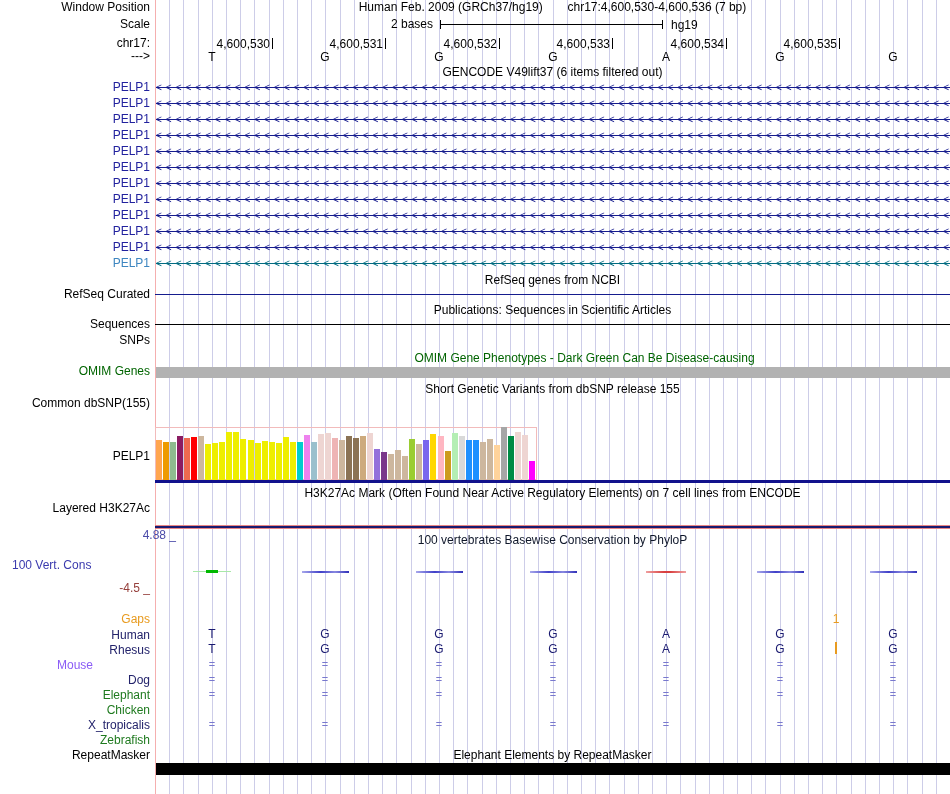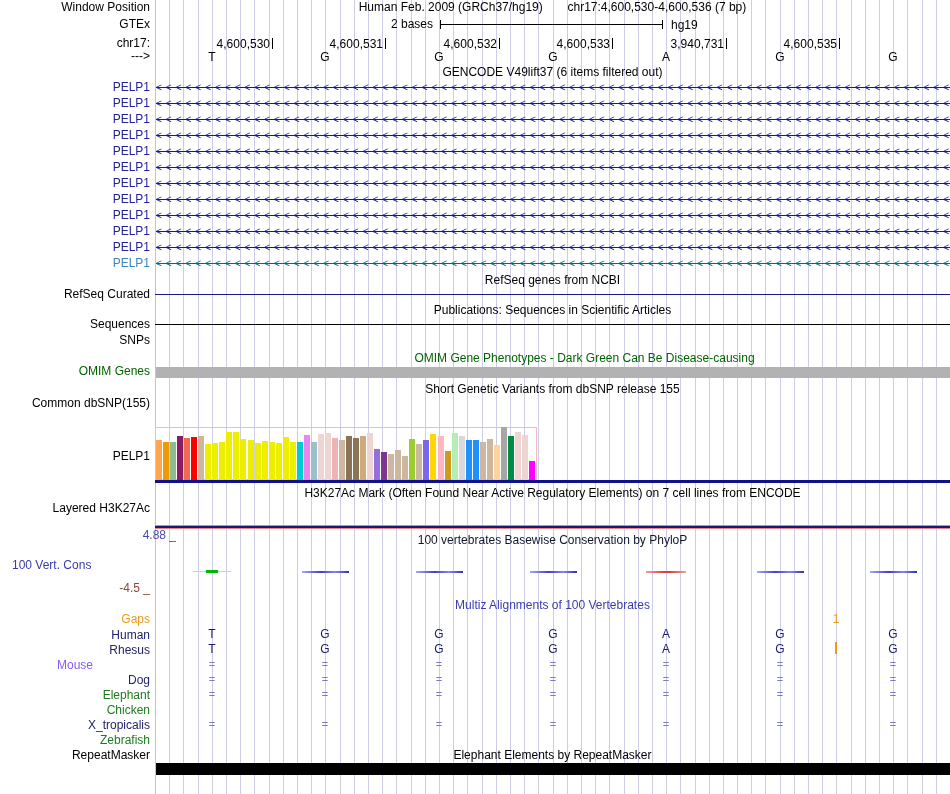--- a/index.html
+++ b/index.html
@@ -79,39 +79,39 @@
       <div class="vpink" style="left: 155px; position: absolute;"></div>
     </div>
 
   <div class="lbl" style="top:1px;">Window Position</div>
   <div class="title" style="top:1px;">
     <span>Human Feb. 2009 (GRCh37/hg19)</span>
     <span style="display:inline-block;width:18px;"></span>
     <span>chr17:4,600,530-4,600,536 (7 bp)</span>
   </div>
 
-  <div class="lbl" style="top:18px;">GTEx</div>
+  <div class="lbl" style="top:18px;">Scale</div>
   <div class="rlabel" style="left:345px;top:18px;width:88px;">2 bases</div>
   <div class="abs" style="left:440px;top:24px;width:223px;height:1px;background:#000;"></div>
   <div class="abs" style="left:440px;top:20px;width:1px;height:9px;background:#000;"></div>
   <div class="abs" style="left:662px;top:20px;width:1px;height:9px;background:#000;"></div>
   <div class="abs" style="left:671px;top:18px;white-space:nowrap;">hg19</div>
 
   <div class="lbl" style="top:37px;">chr17:</div>
   <div id="ruler-layer">
       <div style="left: 272px; top: 38px; width: 1px; height: 11px; background: rgb(0, 0, 0); position: absolute;"></div>
       <div style="left: 177px; top: 37px; width: 93px; text-align: right; white-space: nowrap; position: absolute;">4,600,530</div>
       <div style="left: 385px; top: 38px; width: 1px; height: 11px; background: rgb(0, 0, 0); position: absolute;"></div>
       <div style="left: 290px; top: 37px; width: 93px; text-align: right; white-space: nowrap; position: absolute;">4,600,531</div>
       <div style="left: 499px; top: 38px; width: 1px; height: 11px; background: rgb(0, 0, 0); position: absolute;"></div>
       <div style="left: 404px; top: 37px; width: 93px; text-align: right; white-space: nowrap; position: absolute;">4,600,532</div>
       <div style="left: 612px; top: 38px; width: 1px; height: 11px; background: rgb(0, 0, 0); position: absolute;"></div>
       <div style="left: 517px; top: 37px; width: 93px; text-align: right; white-space: nowrap; position: absolute;">4,600,533</div>
       <div style="left: 726px; top: 38px; width: 1px; height: 11px; background: rgb(0, 0, 0); position: absolute;"></div>
-      <div style="left: 631px; top: 37px; width: 93px; text-align: right; white-space: nowrap; position: absolute;">3,940,731</div>
+      <div style="left: 631px; top: 37px; width: 93px; text-align: right; white-space: nowrap; position: absolute;">4,600,534</div>
       <div style="left: 839px; top: 38px; width: 1px; height: 11px; background: rgb(0, 0, 0); position: absolute;"></div>
       <div style="left: 744px; top: 37px; width: 93px; text-align: right; white-space: nowrap; position: absolute;">4,600,535</div>
     </div>
 
   <div class="lbl" style="top:50px;">---&gt;</div>
   <div id="bases-layer">
       <div style="left: 202px; top: 50px; width: 20px; text-align: center; position: absolute;">T</div>
       <div style="left: 315px; top: 50px; width: 20px; text-align: center; position: absolute;">G</div>
       <div style="left: 429px; top: 50px; width: 20px; text-align: center; position: absolute;">G</div>
       <div style="left: 543px; top: 50px; width: 20px; text-align: center; position: absolute;">G</div>
@@ -275,21 +275,20 @@
       <div style="left: 205.786px; top: 570px; width: 12px; height: 3px; background: rgb(0, 184, 0); position: absolute;"></div>
       <div style="left: 302.357px; top: 571px; width: 47px; height: 2px; background: linear-gradient(90deg, rgb(168, 168, 236), rgb(64, 64, 200) 40%, rgb(136, 136, 224) 70%, rgb(48, 48, 184)); position: absolute;"></div>
       <div style="left: 415.929px; top: 571px; width: 47px; height: 2px; background: linear-gradient(90deg, rgb(168, 168, 236), rgb(64, 64, 200) 40%, rgb(136, 136, 224) 70%, rgb(48, 48, 184)); position: absolute;"></div>
       <div style="left: 529.5px; top: 571px; width: 47px; height: 2px; background: linear-gradient(90deg, rgb(168, 168, 236), rgb(64, 64, 200) 40%, rgb(136, 136, 224) 70%, rgb(48, 48, 184)); position: absolute;"></div>
       <div style="left: 646.071px; top: 571px; width: 40px; height: 2px; background: linear-gradient(90deg, rgb(240, 160, 160), rgb(216, 64, 64) 45%, rgb(216, 64, 64) 60%, rgb(240, 160, 160)); position: absolute;"></div>
       <div style="left: 756.643px; top: 571px; width: 47px; height: 2px; background: linear-gradient(90deg, rgb(168, 168, 236), rgb(64, 64, 200) 40%, rgb(136, 136, 224) 70%, rgb(48, 48, 184)); position: absolute;"></div>
       <div style="left: 870.214px; top: 571px; width: 47px; height: 2px; background: linear-gradient(90deg, rgb(168, 168, 236), rgb(64, 64, 200) 40%, rgb(136, 136, 224) 70%, rgb(48, 48, 184)); position: absolute;"></div>
     </div>
   <div class="lbl" style="top:582px;color:#96403C;">-4.5 _</div>
 
-  <div class="title" style="top:599px;color:#3A3AAE;">Multiz Alignments of 100 Vertebrates</div>
   <div class="lbl" style="top:613px;color:#E89B20;">Gaps</div>
   <div class="alncell" style="left:826px;top:613px;color:#E89B20;font-size:12px;">1</div>
   <div id="multiz-layer">
       <div style="left: 0px; top: 628px; width: 150px; text-align: right; color: rgb(35, 35, 107); white-space: nowrap; position: absolute;">Human</div>
       <div style="left: 202px; top: 628px; width: 20px; text-align: center; color: rgb(26, 26, 112); font-size: 12px; line-height: 13px; position: absolute;">T</div>
       <div style="left: 315px; top: 628px; width: 20px; text-align: center; color: rgb(26, 26, 112); font-size: 12px; line-height: 13px; position: absolute;">G</div>
       <div style="left: 429px; top: 628px; width: 20px; text-align: center; color: rgb(26, 26, 112); font-size: 12px; line-height: 13px; position: absolute;">G</div>
       <div style="left: 543px; top: 628px; width: 20px; text-align: center; color: rgb(26, 26, 112); font-size: 12px; line-height: 13px; position: absolute;">G</div>
       <div style="left: 656px; top: 628px; width: 20px; text-align: center; color: rgb(26, 26, 112); font-size: 12px; line-height: 13px; position: absolute;">A</div>
       <div style="left: 770px; top: 628px; width: 20px; text-align: center; color: rgb(26, 26, 112); font-size: 12px; line-height: 13px; position: absolute;">G</div>

